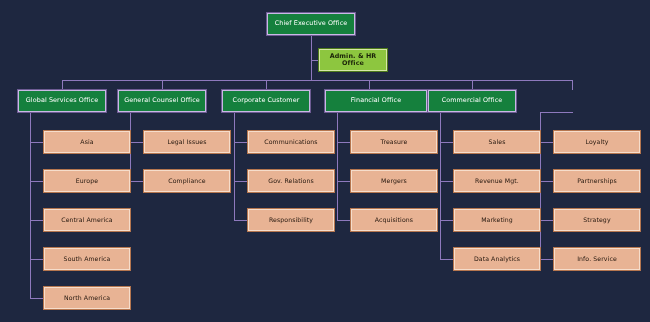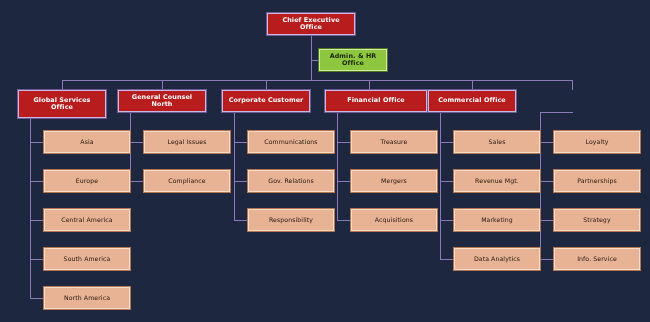--- a/index.html
+++ b/index.html
@@ -38,25 +38,25 @@
 
   .node-label {
     display: block;
     width: 100%;
     padding: 0 3px;
     box-sizing: border-box;
   }
 
   
   .node.purple {
-    background: #b91c1c;
+    background: #15803d;
     border: 1px solid #c9b9e4;
     outline: 1px solid #6d5b93;
     color: #ffffff;
-    font-weight: bold;
+    font-weight: normal;
     font-size: 6.4px;
   }
 
   
   .node.green {
     background: #8dc63f;
     border: 1px solid #d6e8a8;
     outline: 1px solid #4e7a1b;
     color: #1a2208;
     font-weight: bold;
@@ -125,40 +125,40 @@
     <div class="conn h" style="left: 540px; top: 142px; width: 14px;"></div>
     <div class="conn h" style="left: 540px; top: 181px; width: 14px;"></div>
     <div class="conn h" style="left: 540px; top: 220px; width: 14px;"></div>
     <div class="conn h" style="left: 540px; top: 259px; width: 14px;"></div>
     <div class="node purple" style="left: 267px; top: 13px; width: 88px; height: 22px;">
       <span class="node-label">Chief Executive Office</span>
     </div>
     <div class="node green" style="left: 319px; top: 49px; width: 68px; height: 22px;">
       <span class="node-label">Admin. &amp; HR Office</span>
     </div>
-    <div class="node purple" style="left: 18px; top: 90px; width: 88px; height: 28px;">
+    <div class="node purple" style="left: 18px; top: 90px; width: 88px; height: 22px;">
       <span class="node-label">Global Services Office</span>
     </div>
     <div class="node peach" style="left: 44px; top: 131px; width: 86px; height: 22px;">
       <span class="node-label">Asia</span>
     </div>
     <div class="node peach" style="left: 44px; top: 170px; width: 86px; height: 22px;">
       <span class="node-label">Europe</span>
     </div>
     <div class="node peach" style="left: 44px; top: 209px; width: 86px; height: 22px;">
       <span class="node-label">Central America</span>
     </div>
     <div class="node peach" style="left: 44px; top: 248px; width: 86px; height: 22px;">
       <span class="node-label">South America</span>
     </div>
     <div class="node peach" style="left: 44px; top: 287px; width: 86px; height: 22px;">
       <span class="node-label">North America</span>
     </div>
     <div class="node purple" style="left: 118px; top: 90px; width: 88px; height: 22px;">
-      <span class="node-label">General Counsel North</span>
+      <span class="node-label">General Counsel Office</span>
     </div>
     <div class="node peach" style="left: 144px; top: 131px; width: 86px; height: 22px;">
       <span class="node-label">Legal Issues</span>
     </div>
     <div class="node peach" style="left: 144px; top: 170px; width: 86px; height: 22px;">
       <span class="node-label">Compliance</span>
     </div>
     <div class="node purple" style="left: 222px; top: 90px; width: 88px; height: 22px;">
       <span class="node-label">Corporate Customer</span>
     </div>

